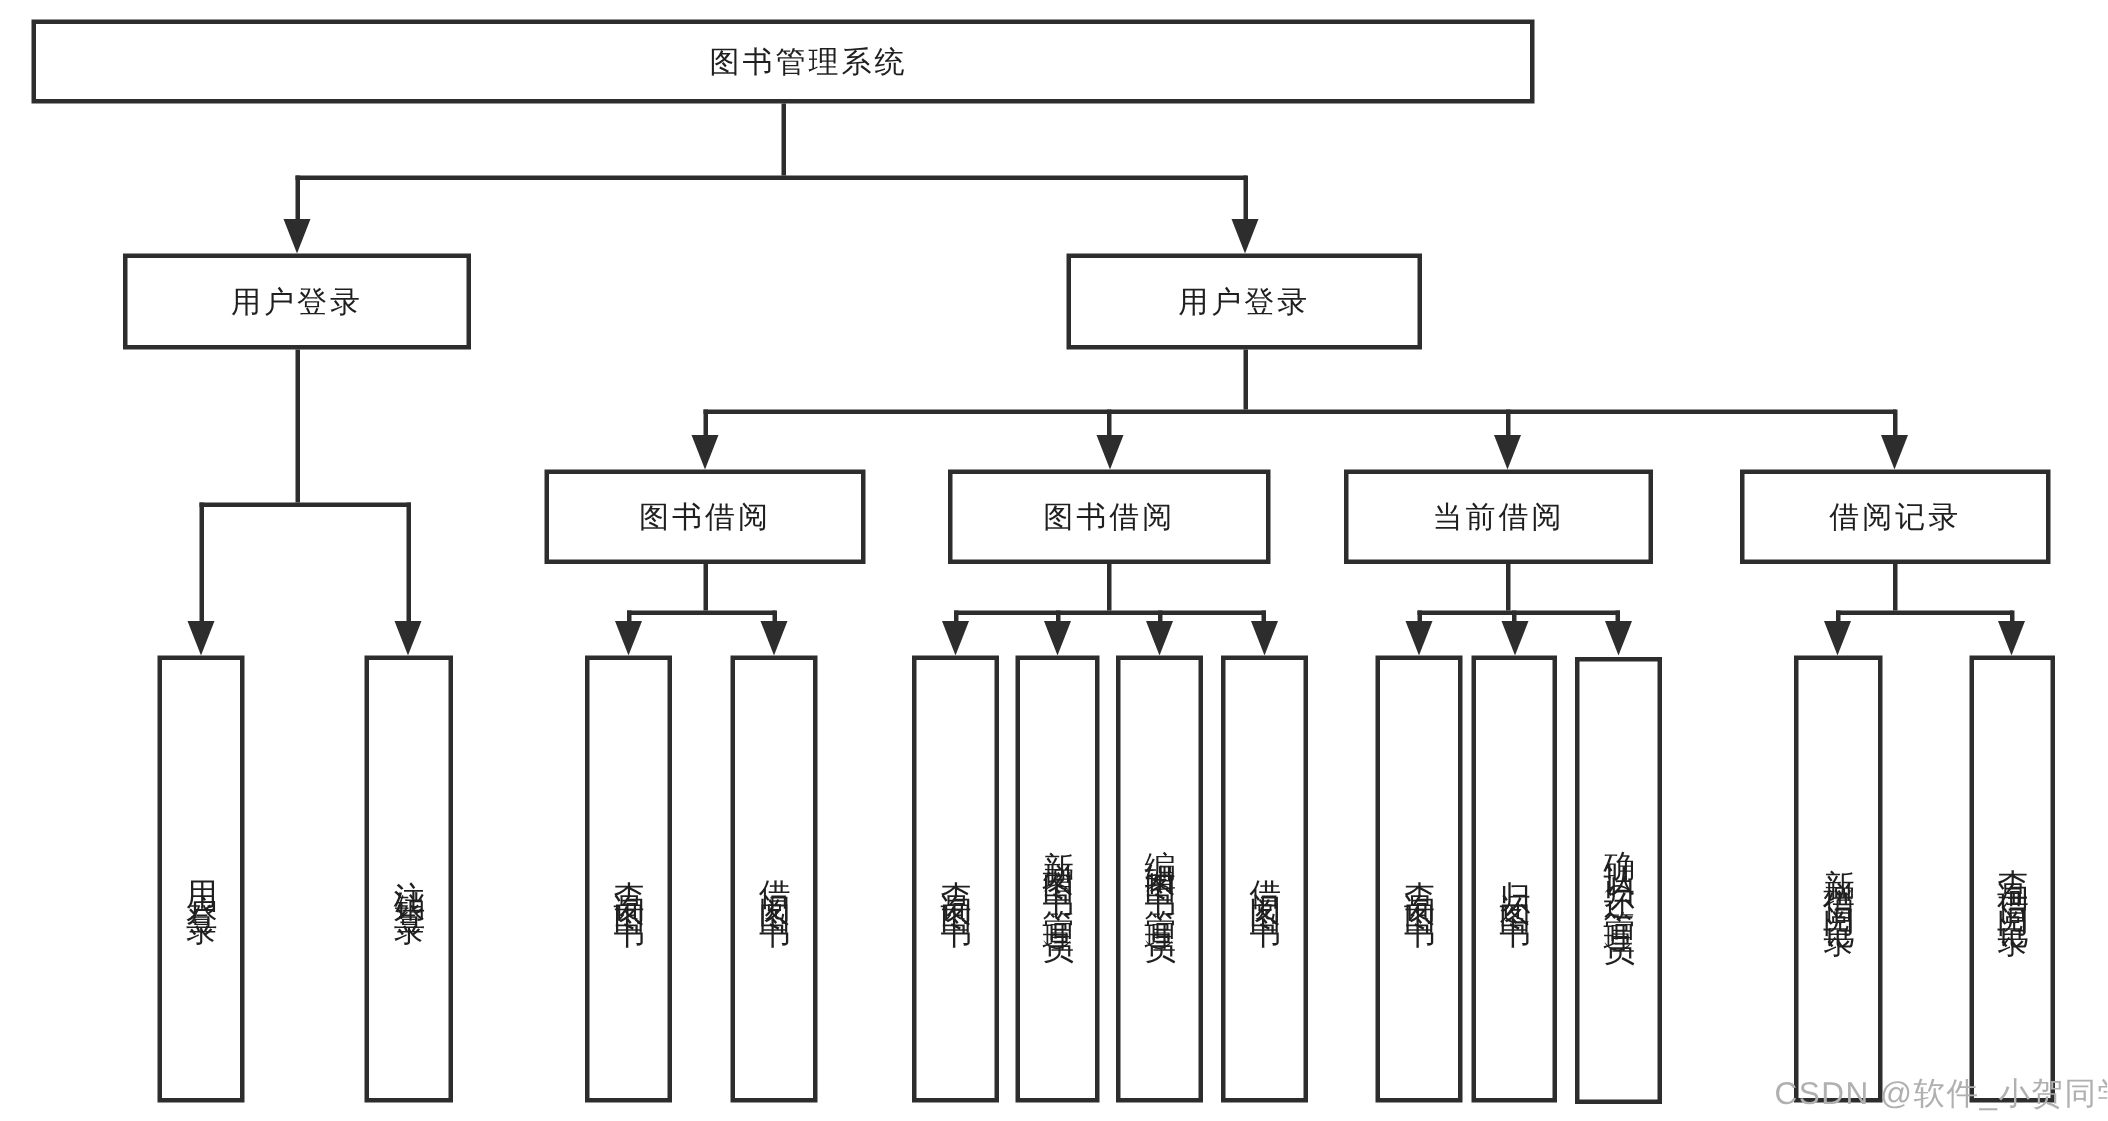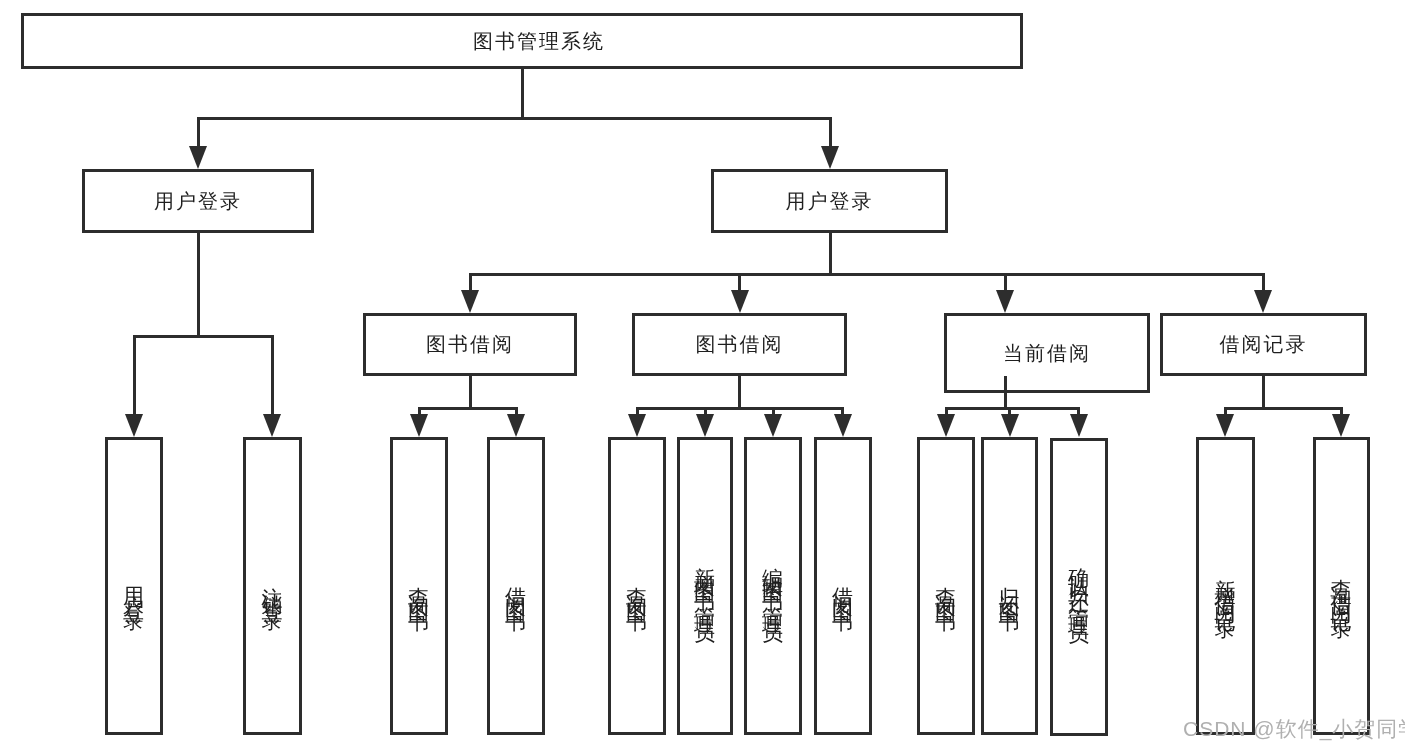--- a/index.html
+++ b/index.html
@@ -69,21 +69,21 @@
   <div class="arr" style="left:740px;  top:290px;"></div>
   <div class="arr" style="left:1005px; top:290px;"></div>
   <div class="arr" style="left:1263px; top:290px;"></div>
 
   <div class="node" style="left:363px; top:313px; width:214px; height:63px;">
     <span>图书借阅</span>
   </div>
   <div class="node" style="left:632px; top:313px; width:215px; height:63px;">
     <span>图书借阅</span>
   </div>
-  <div class="node" style="left:944px; top:313px; width:206px; height:80px;">
+  <div class="node" style="left:896px; top:313px; width:206px; height:63px;">
     <span>当前借阅</span>
   </div>
   <div class="node" style="left:1160px; top:313px; width:207px; height:63px;">
     <span>借阅记录</span>
   </div>
 
   <div class="vl" style="left:469px; top:376px; height:31px;"></div>
   <div class="hl" style="left:418px; top:407px; width:99px;"></div>
   <div class="vl" style="left:418px; top:407px; height:10px;"></div>
   <div class="vl" style="left:515px; top:407px; height:10px;"></div>

